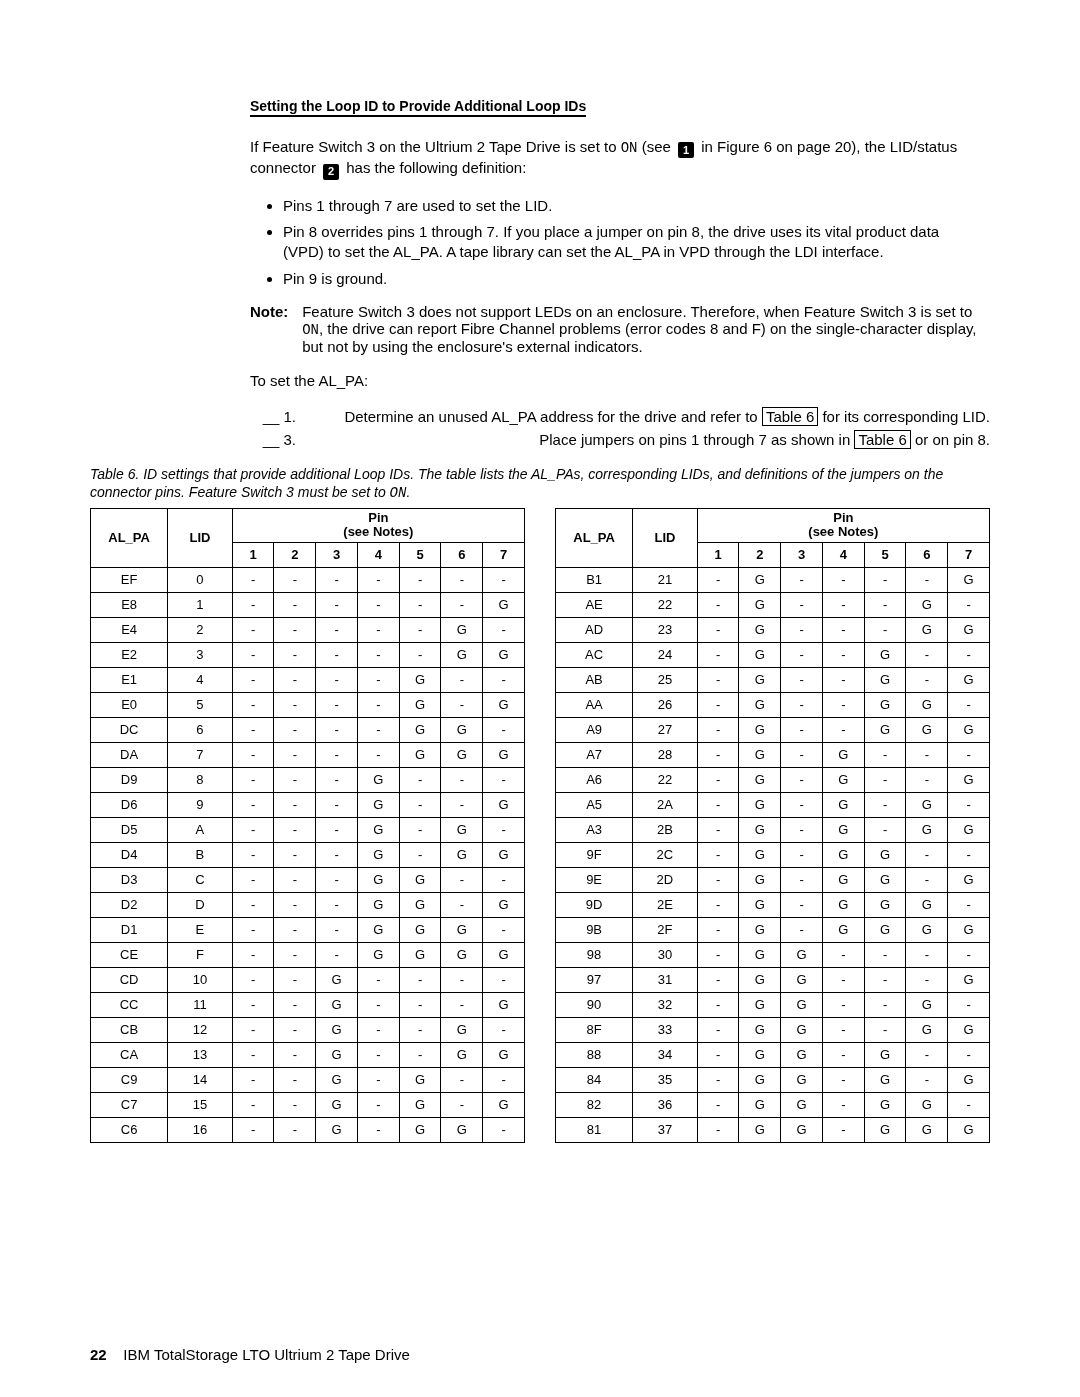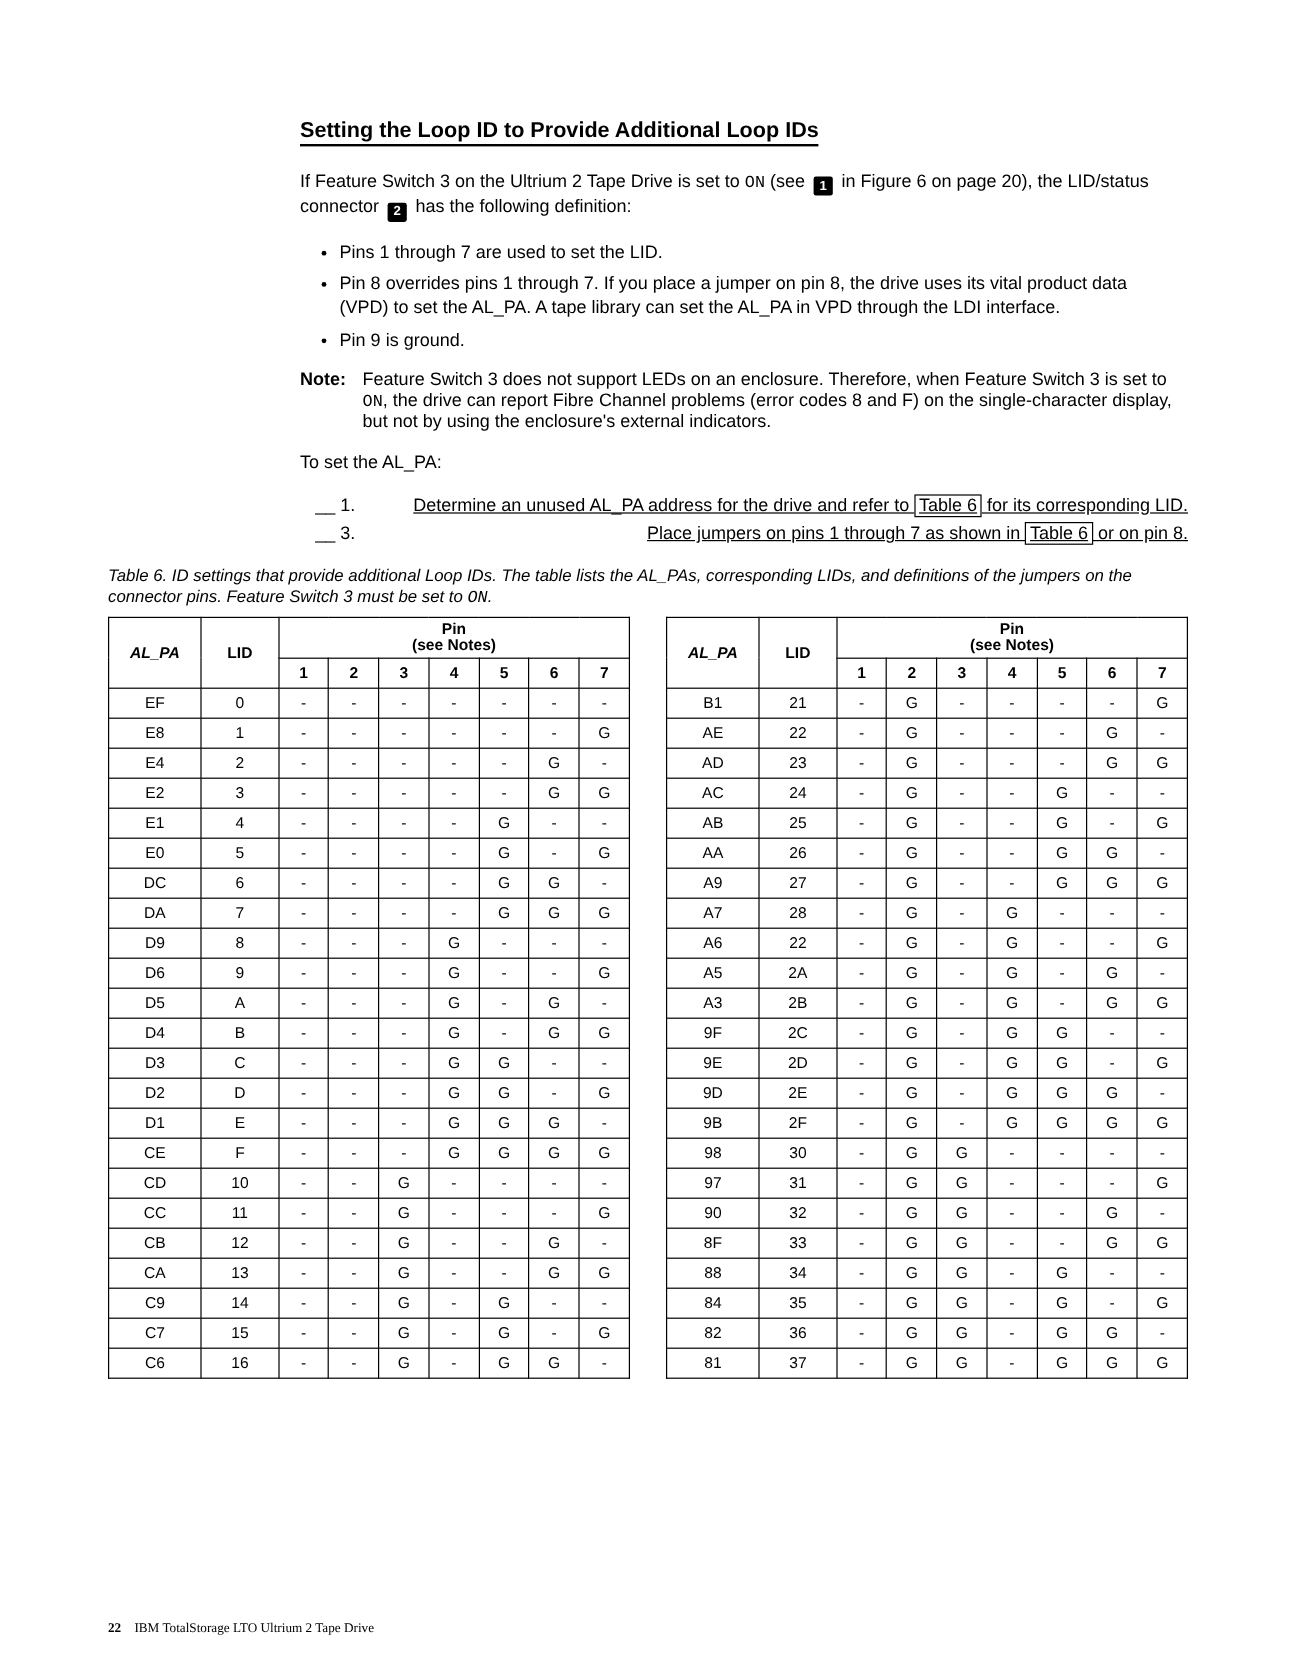--- a/index.html
+++ b/index.html
@@ -14,21 +14,21 @@
     width: 1080px;
     min-height: 1397px;
     box-sizing: border-box;
     padding: 70px 90px 40px 90px;
     position: relative;
   }
   .content {
     margin-left: 160px;
   }
   h2 {
-    font-size: 18px;
+    font-size: 14px;
     font-weight: bold;
     margin: 28px 0 4px 0;
     border-bottom: 2px solid #000;
     display: inline-block;
     padding-bottom: 1px;
   }
   p { margin: 16px 0; line-height: 1.35; }
   ul.main-bullets { margin: 6px 13px; padding-left: 20px; }
   ul.main-bullets li { margin: 6px 0; line-height: 1.35; }
   .note-block { margin: 14px 0; }
@@ -39,21 +39,21 @@
     vertical-align: top;
   }
   .note-block .note-body {
     display: inline-block;
     width: calc(100% - 55px);
     vertical-align: top;
   }
   .steps { margin: 4px 0 14px 0; text-align: right; }
   .step-row { display: flex; margin: 3px 0; line-height: 1.35; }
   .step-mark { width: 46px; }
-  .step-text { flex: 1; text-decoration: underline; }
+  .step-text { flex: 1; }
   .callout {
     display: inline-flex;
     align-items: center;
     justify-content: center;
     width: 16px;
     height: 16px;
     background: #000;
     color: #fff;
     font-size: 11px;
     font-weight: bold;
@@ -85,30 +85,29 @@
   }
   .half { flex: 1; }
   table.loop th, table.loop td {
     border: 0.5px solid #000;
     text-align: center;
     padding: 2px 0;
     font-size: 13px;
     height: 20px;
   }
   table.loop th { font-weight: bold; }
-  table.loop .col-alpa { width: 60px; font-style: italic; }
+  table.loop .col-alpa { width: 60px; }
   table.loop .col-lid  { width: 50px; }
   table.loop .col-pin  { width: 32px; }
 
   .footer {
     position: absolute;
     left: 90px;
     bottom: 34px;
-    font-size: 11px;
-    font-family: Liberation Serif, serif;
+    font-size: 15px;
   }
   .footer b { font-weight: bold; }
 </style>
 </head>
 <body>
 
 <div class="page">
 
   <div class="content">
     <h2>Setting the Loop ID to Provide Additional Loop IDs</h2>

